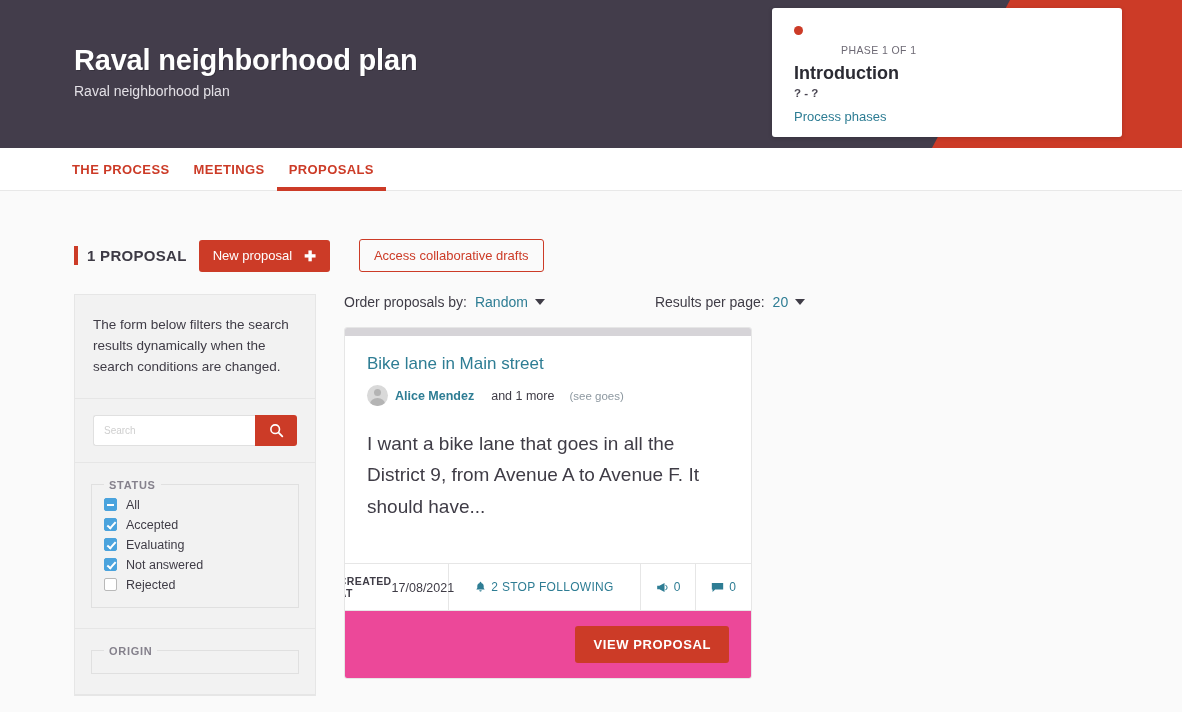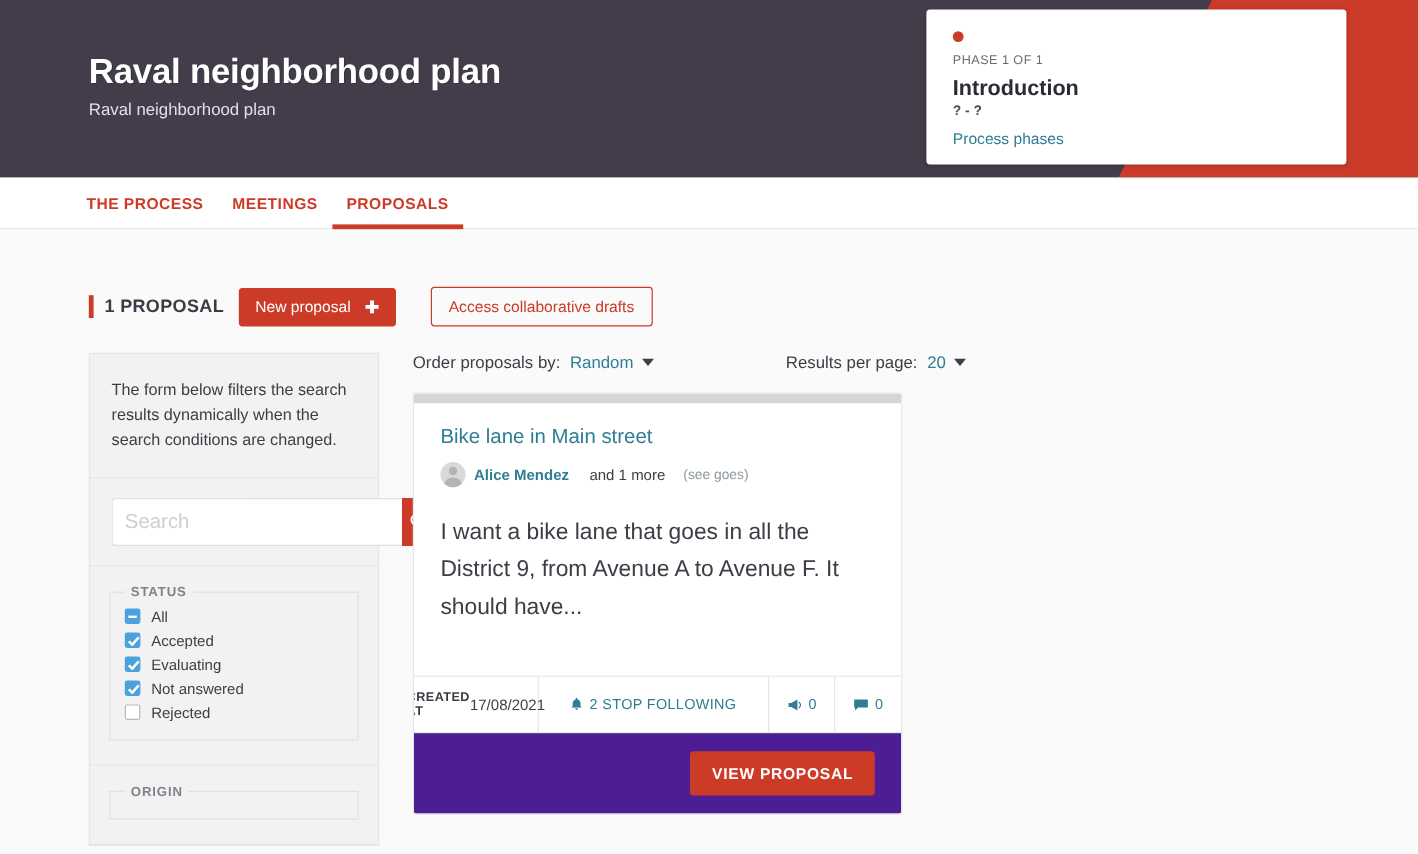--- a/index.html
+++ b/index.html
@@ -66,20 +66,21 @@
     width: 9px; height: 9px;
     border-radius: 50%;
     background: #cc3b27;
     margin-bottom: 9px;
   }
   .phase-label {
     font-size: 10.5px;
     color: #6e6a75;
     letter-spacing: 0.4px;
     margin-bottom: 7px;
+    margin-left: 47px;
   }
   .phase-title {
     font-size: 18px;
     font-weight: bold;
     color: #2b2b33;
     margin: 0 0 3px 0;
   }
   .phase-dates {
     font-size: 11.5px;
     color: #4b4753;
@@ -196,21 +197,21 @@
     padding: 16px 18px;
     border-bottom: 1px solid #e6e6e6;
     display: flex;
   }
   .search-input {
     flex: 1;
     border: 1px solid #e0e0e0;
     border-right: none;
     background: #fff;
     padding: 9px 10px;
-    font-size: 17px;
+    font-size: 10px;
     color: #3f3c46;
     outline: none;
     border-radius: 3px 0 0 3px;
     font-family: "Liberation Sans", sans-serif;
   }
   .search-input::placeholder { color: #cfcfcf; }
   .search-btn {
     width: 42px;
     background: #cc3b27;
     border: none;
@@ -375,21 +376,21 @@
   }
   .stat:last-child { border-right: none; }
   .stat-created { width: 104px; }
   .stat-created .k {
     font-size: 10.5px; font-weight: bold; color: #3f3c46; letter-spacing: 0.4px;
   }
   .stat-created .v { font-size: 12.5px; color: #3f3c46; margin-top: 1px; }
   .stat-follow { flex: 1; flex-direction: row; gap: 5px; letter-spacing: 0.3px; cursor: pointer; }
   .stat-num { width: 55px; flex-direction: row; gap: 5px; }
   .card-foot {
-    background: #4c1d95;
+    background: #ec4899;
     padding: 15px 22px;
     display: flex;
     justify-content: flex-end;
   }
   .btn-view {
     background: #cc3b27;
     color: #fff;
     border: none;
     border-radius: 3px;
     font-size: 13px;

